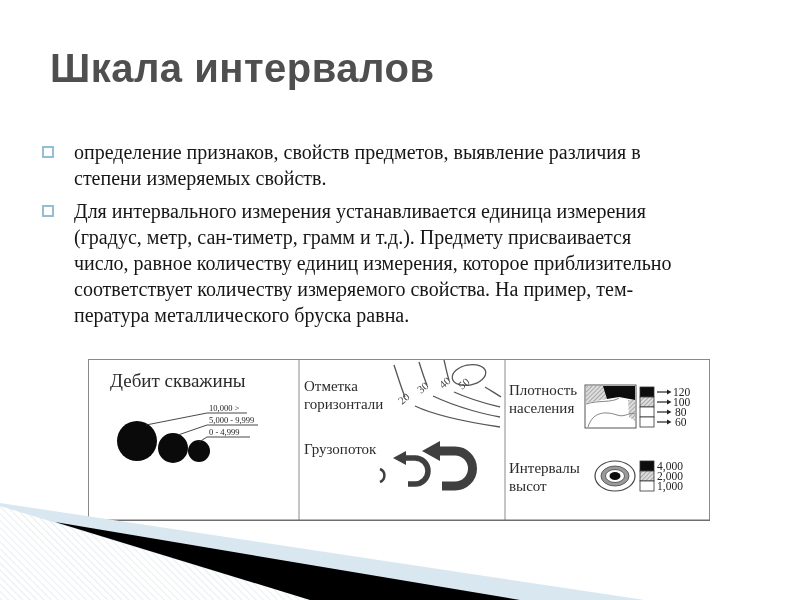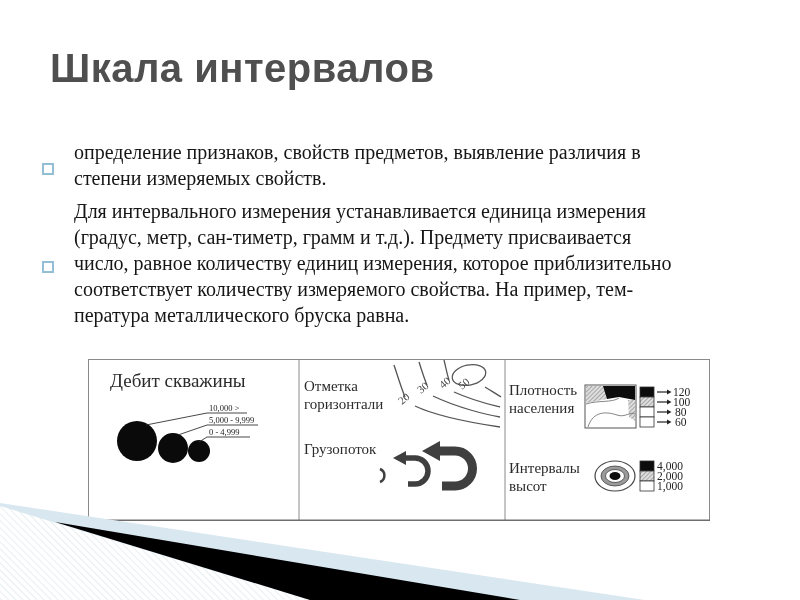--- a/index.html
+++ b/index.html
@@ -8,21 +8,21 @@
     background: #ffffff; overflow: hidden;
     font-family: "Liberation Serif", serif;
   }
   .slide-title {
     position: absolute; left: 50px; top: 46px; margin: 0;
     font-family: "Liberation Sans", sans-serif;
     font-weight: 700; font-size: 40px; letter-spacing: 0.5px;
     color: var(--title, #4f4f4f);
   }
   .bullets { position: absolute; left: 40px; top: 139px; width: 716px; }
-  .bullet { display: flex; align-items: center; margin: 0 0 7px 0; }
+  .bullet { display: flex; align-items: flex-start; margin: 0 0 7px 0; }
   .bullet-marker {
     flex: 0 0 auto; width: 8px; height: 8px;
     border: 2px solid var(--bullet-marker, #93bed6);
     margin: 7px 20px 0 2px; background: #ffffff;
   }
   .bullet-text {
     font-size: 20px; line-height: 26px;
     color: var(--body-text, #161616); white-space: pre-line;
   }
   .figure-svg { position: absolute; left: 88px; top: 359px; }

